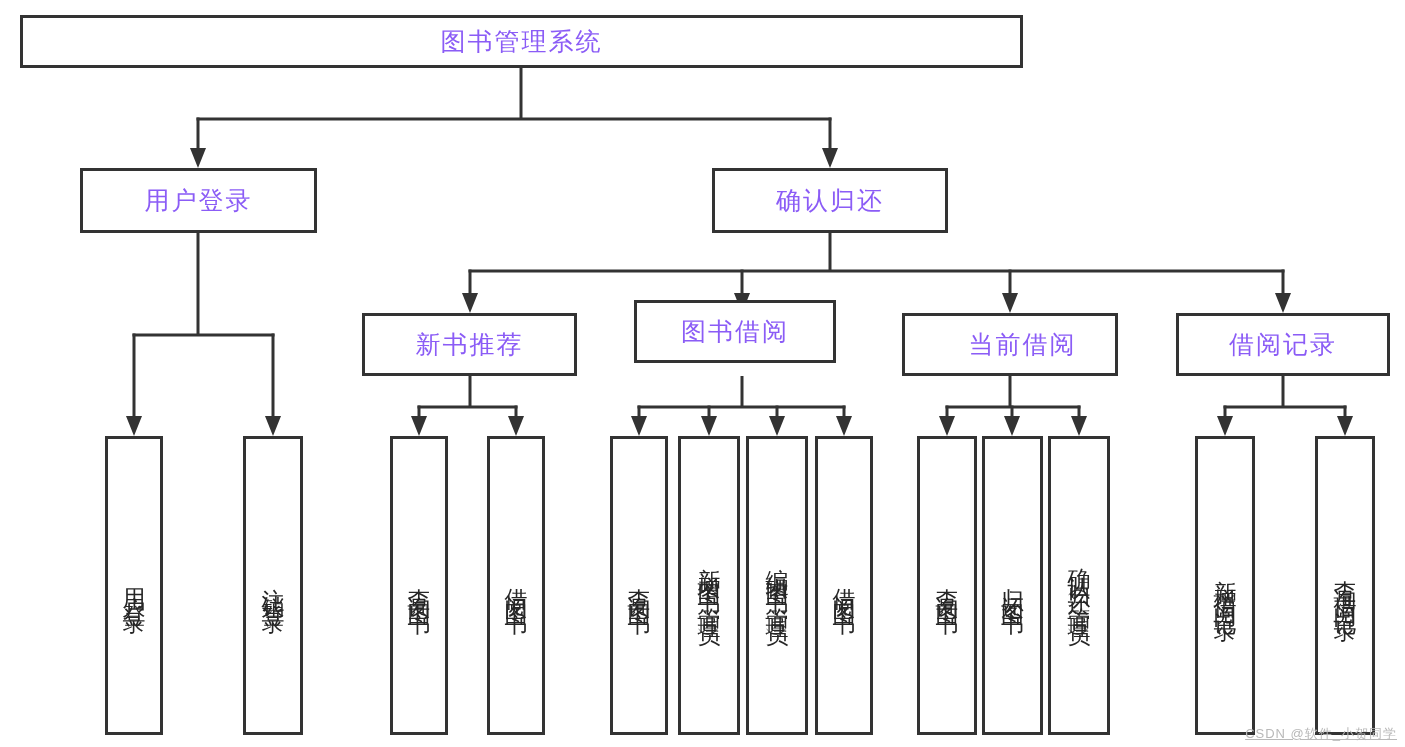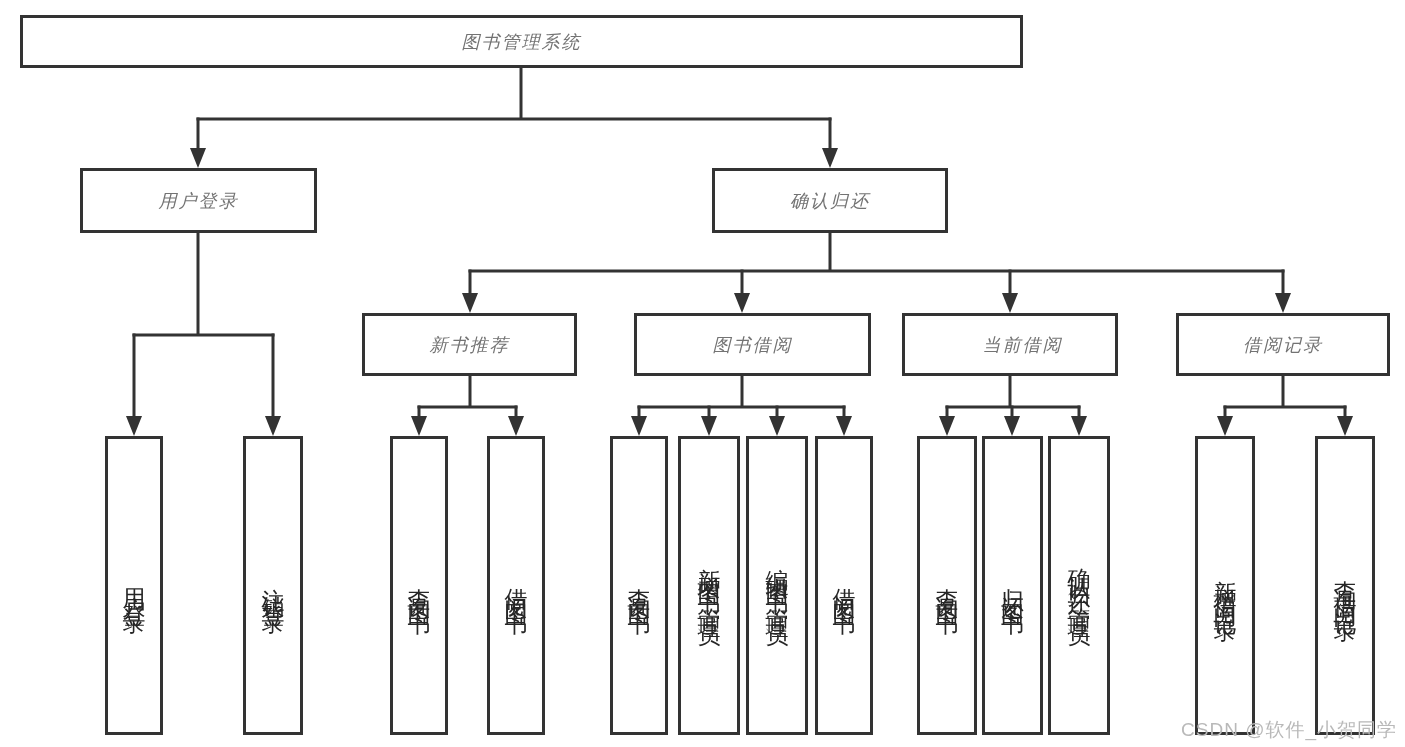--- a/index.html
+++ b/index.html
@@ -33,25 +33,24 @@
     fill: #333333;
   }
   .node {
     position: absolute;
     box-sizing: border-box;
     background: #ffffff;
     border: 3px solid #333333;
     display: flex;
     align-items: center;
     justify-content: center;
-    font-size: 18px;
+    font-size: 25px;
     letter-spacing: 2px;
-    color: #737373;
+    color: #8b5cf6;
     white-space: nowrap;
-    font-style: italic;
   }
   .leaf {
     position: absolute;
     box-sizing: border-box;
     background: #ffffff;
     border: 3px solid #333333;
     display: flex;
     align-items: center;
     justify-content: center;
     overflow: visible;
@@ -61,25 +60,26 @@
     text-orientation: mixed;
     font-size: 23px;
     letter-spacing: 8px;
     color: #262626;
     line-height: 1;
   }
   .watermark {
     position: absolute;
     right: 8px;
     bottom: 4px;
-    font-size: 19px;
+    font-size: 13px;
     color: #b9b9b9;
     letter-spacing: 1px;
     z-index: 5;
     white-space: nowrap;
+    text-decoration: underline;
   }
 </style>
 </head>
 <body>
 
 <div class="canvas">
 
   <svg class="connectors" width="1405" height="747" viewBox="0 0 1405 747">
 
     <g>
@@ -163,21 +163,21 @@
   <div class="node" style="left:80px; top:168px; width:237px; height:65px;">
     <span>用户登录</span>
   </div>
   <div class="node" style="left:712px; top:168px; width:236px; height:65px;">
     <span>确认归还</span>
   </div>
 
   <div class="node" style="left:362px; top:313px; width:215px; height:63px;">
     <span>新书推荐</span>
   </div>
-  <div class="node" style="left:634px; top:313px; width:237px; height:63px;">
+  <div class="node" style="left:634px; top:300px; width:202px; height:63px;">
     <span>图书借阅</span>
   </div>
   <div class="node" style="left:902px; top:313px; width:216px; height:63px;padding-left:25px;">
     <span>当前借阅</span>
   </div>
   <div class="node" style="left:1176px; top:313px; width:214px; height:63px;">
     <span>借阅记录</span>
   </div>
 
   <div class="leaf" style="left:105px; top:436px; width:58px; height:299px;">

